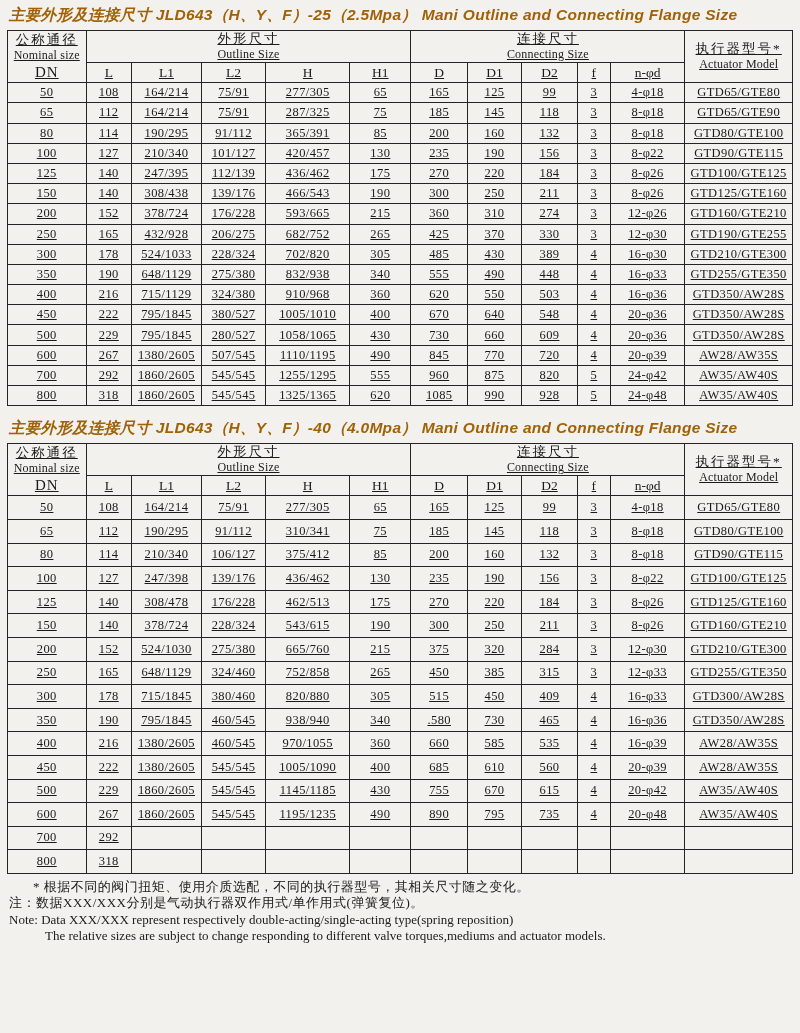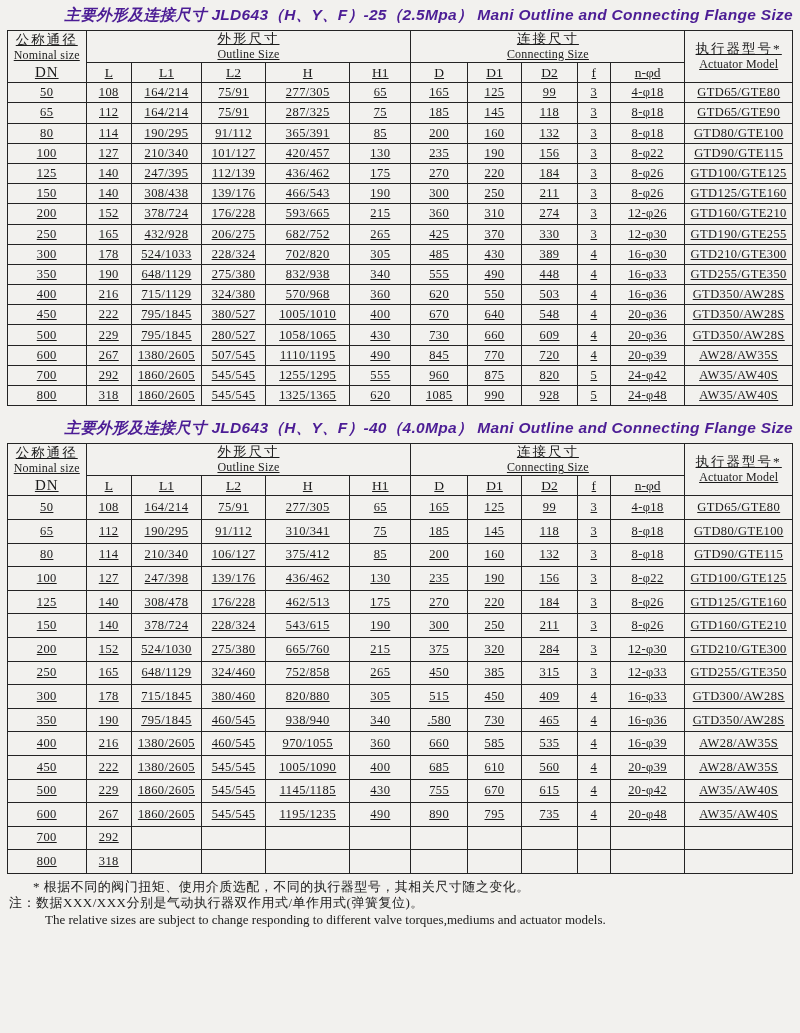--- a/index.html
+++ b/index.html
@@ -8,25 +8,24 @@
     background: #f2f1ee;
     font-family: "Liberation Serif", "DejaVu Serif", serif;
     color: #1b1b1b;
     padding: 2px 7px 0 7px;
   }
   .table-title {
     font-family: "Liberation Sans", "DejaVu Sans", sans-serif;
     font-style: italic;
     font-weight: bold;
     font-size: 15.5px;
-    color: #4c1d95;
+    color: #a16207;
     letter-spacing: 0.3px;
     padding: 3px 0 4px 2px;
     white-space: nowrap;
-    text-align: right;
   }
   table.dim-table {
     width: 100%;
     border-collapse: collapse;
     table-layout: fixed;
     background: transparent;
     text-decoration: underline;
   }
   .dim-table th, .dim-table td {
     border: 1.6px solid #242424;
@@ -248,21 +247,21 @@
         <td>448</td>
         <td>4</td>
         <td>16-φ33</td>
         <td>GTD255/GTE350</td>
       </tr>
       <tr>
         <td>400</td>
         <td>216</td>
         <td>715/1129</td>
         <td>324/380</td>
-        <td>570/968</td>
+        <td>910/968</td>
         <td>360</td>
         <td>620</td>
         <td>550</td>
         <td>503</td>
         <td>4</td>
         <td>16-φ36</td>
         <td>GTD350/AW28S</td>
       </tr>
       <tr>
         <td>450</td>
@@ -613,14 +612,15 @@
         <td></td>
         <td></td>
         <td></td>
       </tr>
     </tbody>
 </table>
 
 <div class="notes">
   <div class="zh-line indent-zh">* 根据不同的阀门扭矩、使用介质选配，不同的执行器型号，其相关尺寸随之变化。</div>
   <div class="zh-line">注：数据XXX/XXX分别是气动执行器双作用式/单作用式(弹簧复位)。</div>
+  <div>Note: Data XXX/XXX represent respectively double-acting/single-acting type(spring reposition)</div>
   <div class="indent-en">The relative sizes are subject to change responding to different valve torques,mediums and actuator models.</div>
 </div>
 
 </body></html>

